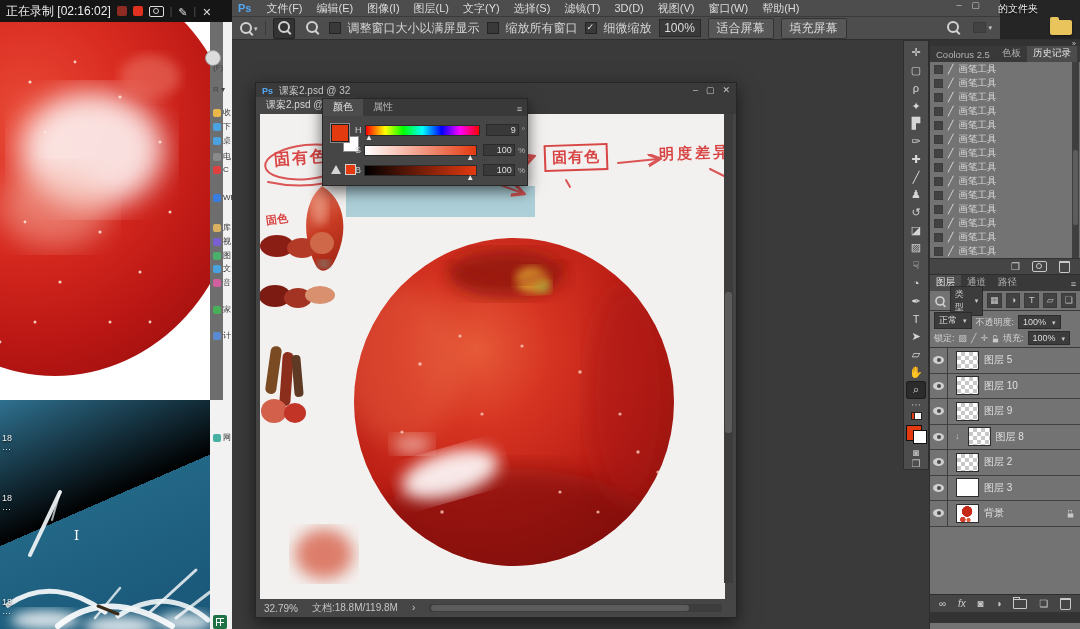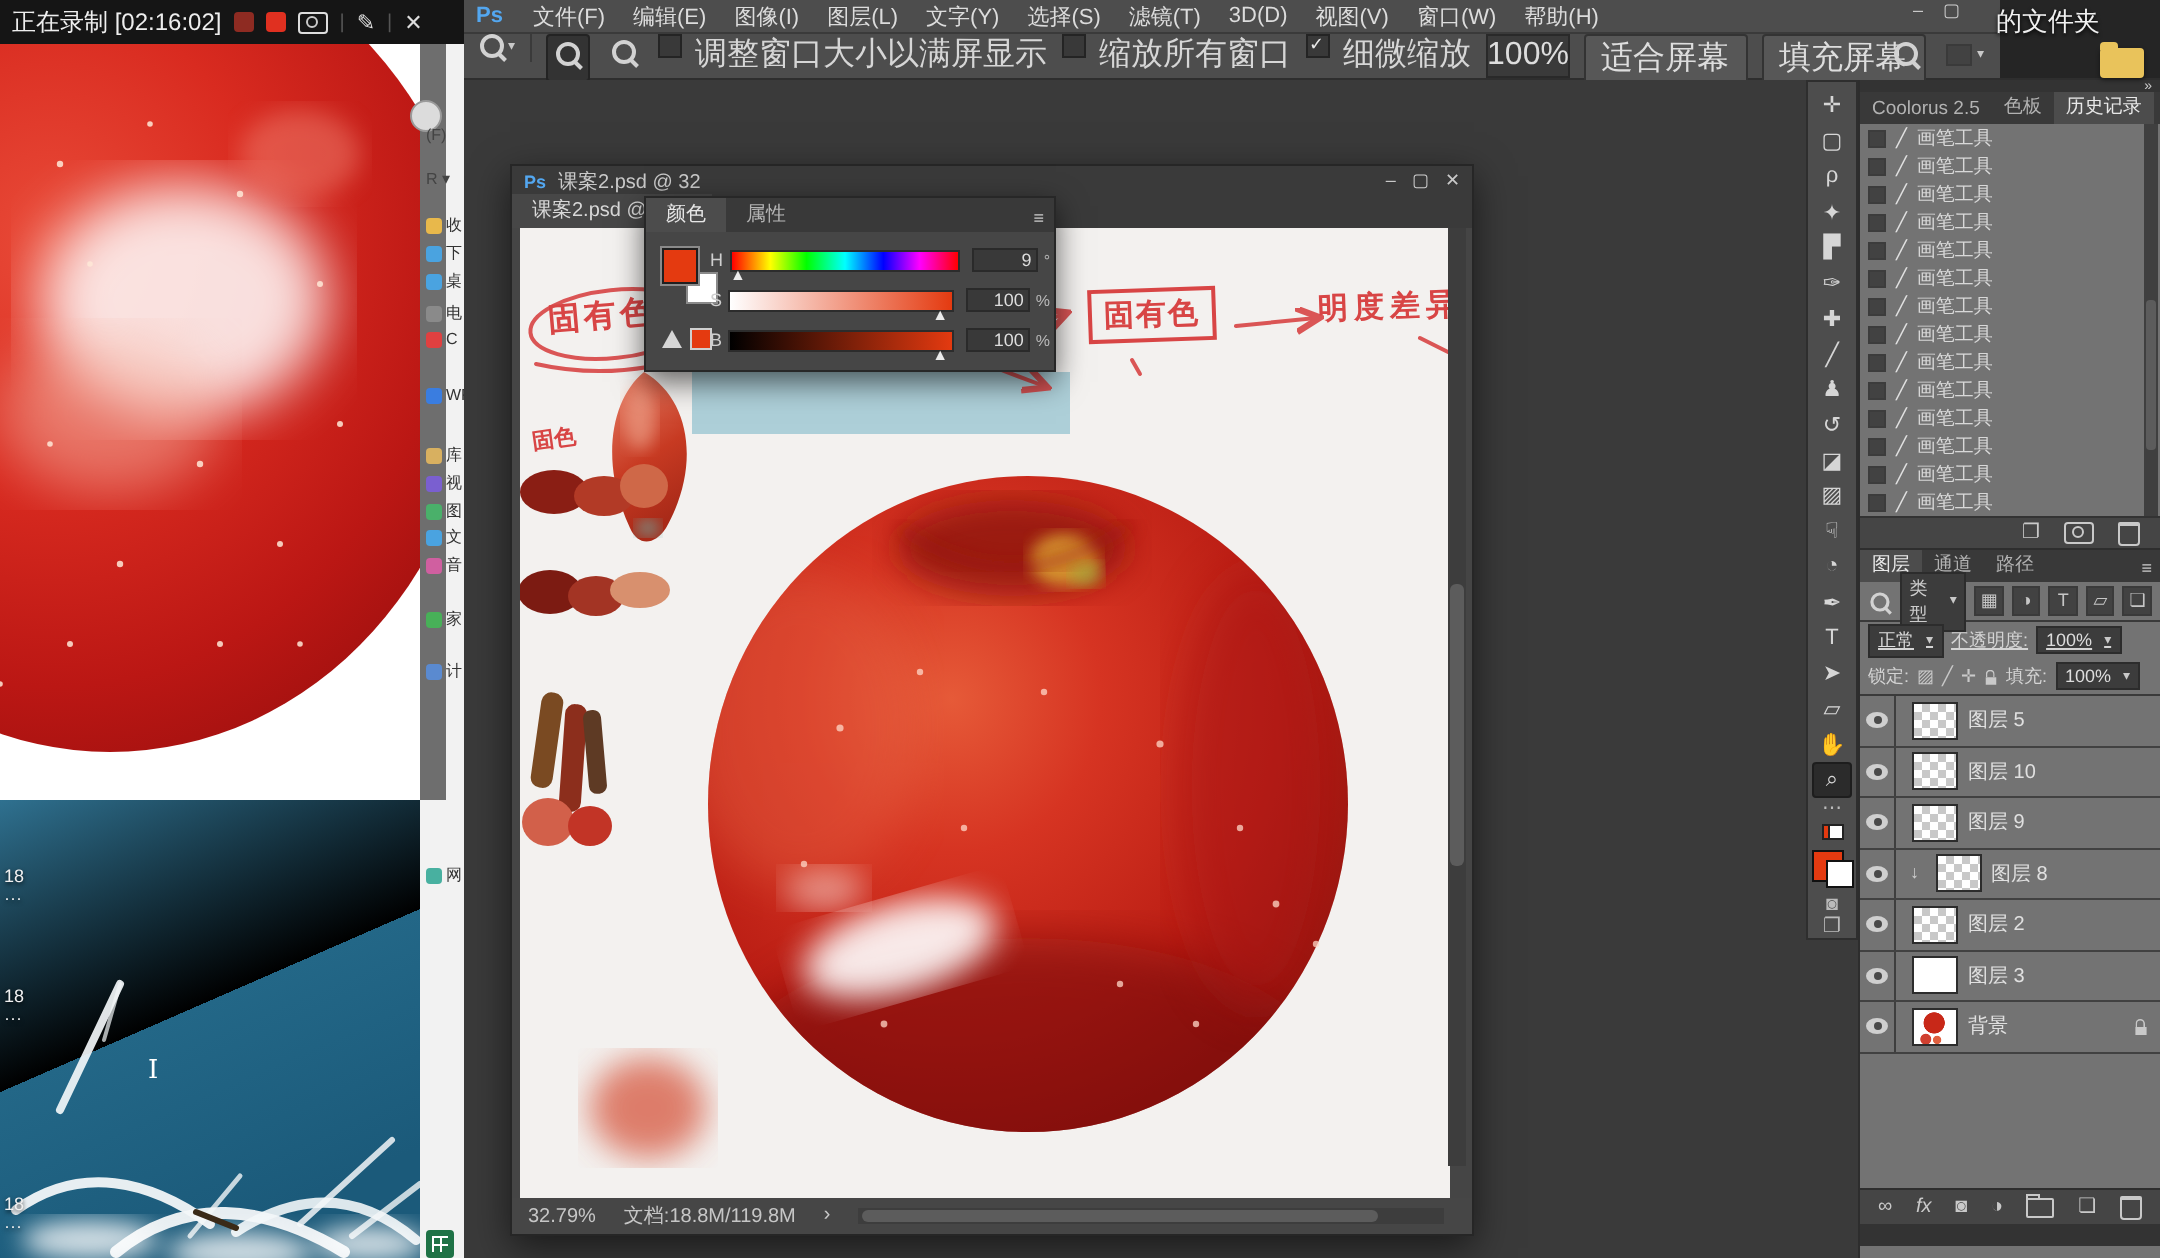--- a/index.html
+++ b/index.html
@@ -59,21 +59,21 @@
      linear-gradient(90deg,#fff 1px,transparent 1px) 0 0/4px 100%;}
   .wall{left:0;top:400px;width:210px;height:229px;z-index:3;overflow:hidden;}
   .wall .icon-frag{position:absolute;left:2px;color:#f0f0f0;font-size:9px;text-shadow:0 1px 2px rgba(0,0,0,.8);line-height:1.2;}
   .wall .cursor{position:absolute;color:#fff;font-size:13px;font-family:"DejaVu Serif",serif;}
   
   .ps{left:232px;top:0;width:848px;height:629px;background:#3a3a3a;z-index:10;}
   .menubar{left:0;top:0;width:100%;height:17px;background:#4d4d4d;display:flex;align-items:center;font-size:11px;color:#dcdcdc;border-bottom:1px solid #3a3a3a;box-sizing:border-box;}
   .pslogo{color:#53a7f0;font-weight:bold;padding:0 8px 0 6px;font-size:11px;}
   .menu-item{padding:0 7px;white-space:nowrap;}
   .winctl{position:absolute;right:100px;top:1px;display:flex;gap:10px;font-size:9px;color:#c9c9c9;}
-  .optionsbar{left:0;top:17px;width:100%;height:23px;background:#4d4d4d;border-bottom:1px solid #2e2e2e;display:flex;align-items:flex-start;gap:7px;padding:0 8px;box-sizing:border-box;font-size:16px;color:#d6d6d6;}
+  .optionsbar{left:0;top:17px;width:100%;height:23px;background:#4d4d4d;border-bottom:1px solid #2e2e2e;display:flex;align-items:center;gap:7px;padding:0 8px;box-sizing:border-box;font-size:12px;color:#d6d6d6;}
   .optionsbar .sep{width:1px;height:14px;background:#3a3a3a;}
   .tbtn{background:#575757;border:1px solid #333;border-radius:2px;padding:1px 8px;color:#ddd;white-space:nowrap;}
   .valbox{background:#3a3a3a;border:1px solid #292929;width:40px;text-align:center;color:#ddd;padding:1px 0;}
   .magbtn{padding:2px 4px;border-radius:2px;}
   .magbtn.pressed{background:#333;border:1px solid #232323;}
   .opt-right{position:absolute;right:88px;top:21px;display:flex;gap:14px;align-items:center;z-index:12;}
   .corner-dark{left:768px;top:0;width:80px;height:39px;background:#252525;z-index:11;}
   
   .pasteboard{left:0;top:40px;width:697px;height:589px;background:#3a3a3a;overflow:hidden;}
   .docwin{left:23px;top:42px;width:482px;height:536px;background:#454545;border:1px solid #262626;box-shadow:0 6px 18px rgba(0,0,0,.55);box-sizing:border-box;}
@@ -149,21 +149,21 @@
   .hrow{height:14px;display:flex;align-items:center;gap:5px;padding-left:4px;}
   .hbox{width:7px;height:7px;border:1px solid #3c3c3c;background:#424242;}
   .hbrush{color:#e2e2e2;font-size:9px;}
   .hlabel{font-size:9.5px;color:#d8d8d8;}
   .hscrollbar{position:absolute;right:1px;top:0;width:7px;height:100%;background:#3f3f3f;}
   .hscrollbar .th{position:absolute;left:1px;width:5px;top:45%;height:38%;background:#5c5c5c;border-radius:2px;}
   .histfoot{height:15px;display:flex;justify-content:flex-end;align-items:center;gap:12px;padding-right:10px;border-bottom:1px solid #2e2e2e;background:#454545;}
   .lay-filter{height:19px;display:flex;align-items:center;gap:4px;padding:0 4px;border-bottom:1px solid #3a3a3a;}
   .kindchip{display:flex;align-items:center;gap:3px;background:#3c3c3c;border:1px solid #2c2c2c;padding:1px 4px;font-size:9px;color:#ccc;}
   .fico{font-size:9px;color:#c6c6c6;border:1px solid #3a3a3a;background:#424242;width:13px;height:13px;display:inline-flex;align-items:center;justify-content:center;}
-  .lay-blend{height:18px;display:flex;align-items:center;gap:4px;padding:0 4px;font-size:9px;text-decoration:underline;}
+  .lay-blend{height:18px;display:flex;align-items:flex-end;gap:4px;padding:0 4px;font-size:9px;}
   .selbox{background:#3c3c3c;border:1px solid #2c2c2c;padding:1px 4px;display:flex;gap:6px;align-items:center;color:#ddd;}
   .lay-lock{height:18px;display:flex;align-items:center;gap:4px;padding:0 4px;font-size:9px;border-bottom:1px solid #3a3a3a;}
   .lay-lock .g{font-size:9px;}
   .lrows{height:246px;overflow:hidden;}
   .lrow{height:24.5px;display:flex;align-items:center;gap:5px;border-bottom:1px solid #414141;padding-right:6px;}
   .lrow.selected{background:#696969;}
   .eyecell{width:17px;height:100%;border-right:1px solid #3e3e3e;display:flex;align-items:center;justify-content:center;flex:0 0 auto;}
   .clipcell{font-size:9px;color:#ccc;margin-left:2px;}
   .thumb{width:21px;height:17px;border:1px solid #2c2c2c;flex:0 0 auto;margin-left:3px;
     background:linear-gradient(45deg,#c8c8c8 25%,transparent 25%,transparent 75%,#c8c8c8 75%),
@@ -180,21 +180,21 @@
      radial-gradient(circle at 28% 86%,#d04030 0 12%,transparent 14%),
      radial-gradient(circle at 55% 88%,#e06040 0 10%,transparent 12%),#fff;}
   .lrow.selected .thumb{outline:1px solid #fff;}
   .lname{font-size:10px;color:#e0e0e0;white-space:nowrap;}
   .lrow .i-lock{margin-left:auto;transform:scale(.8);}
   .layfoot{height:17px;display:flex;align-items:center;justify-content:space-between;padding:0 9px;background:#454545;border-top:1px solid #2e2e2e;}
   .layfoot .g{font-size:10px;}
   .dockbottom{height:11px;background:#333;}
   
   .folderwrap{left:998px;top:2px;z-index:50;}
-  .folderwrap .flabel{color:#f0f0f0;font-size:13px;text-shadow:0 1px 2px #000;font-family:Liberation Mono, monospace;}
+  .folderwrap .flabel{color:#f0f0f0;font-size:10px;text-shadow:0 1px 2px #000;font-family:Liberation Mono, monospace;}
   .folderwrap .i-folder{margin-left:52px;margin-top:4px;}
 </style>
 </head>
 <body>
 
 <div class="abs refwin">
   <svg width="210" height="378" viewBox="0 0 210 378">
     <defs>
       <radialGradient id="rg" cx="42%" cy="38%" r="72%">
         <stop offset="0%" stop-color="#e94b38"></stop>

